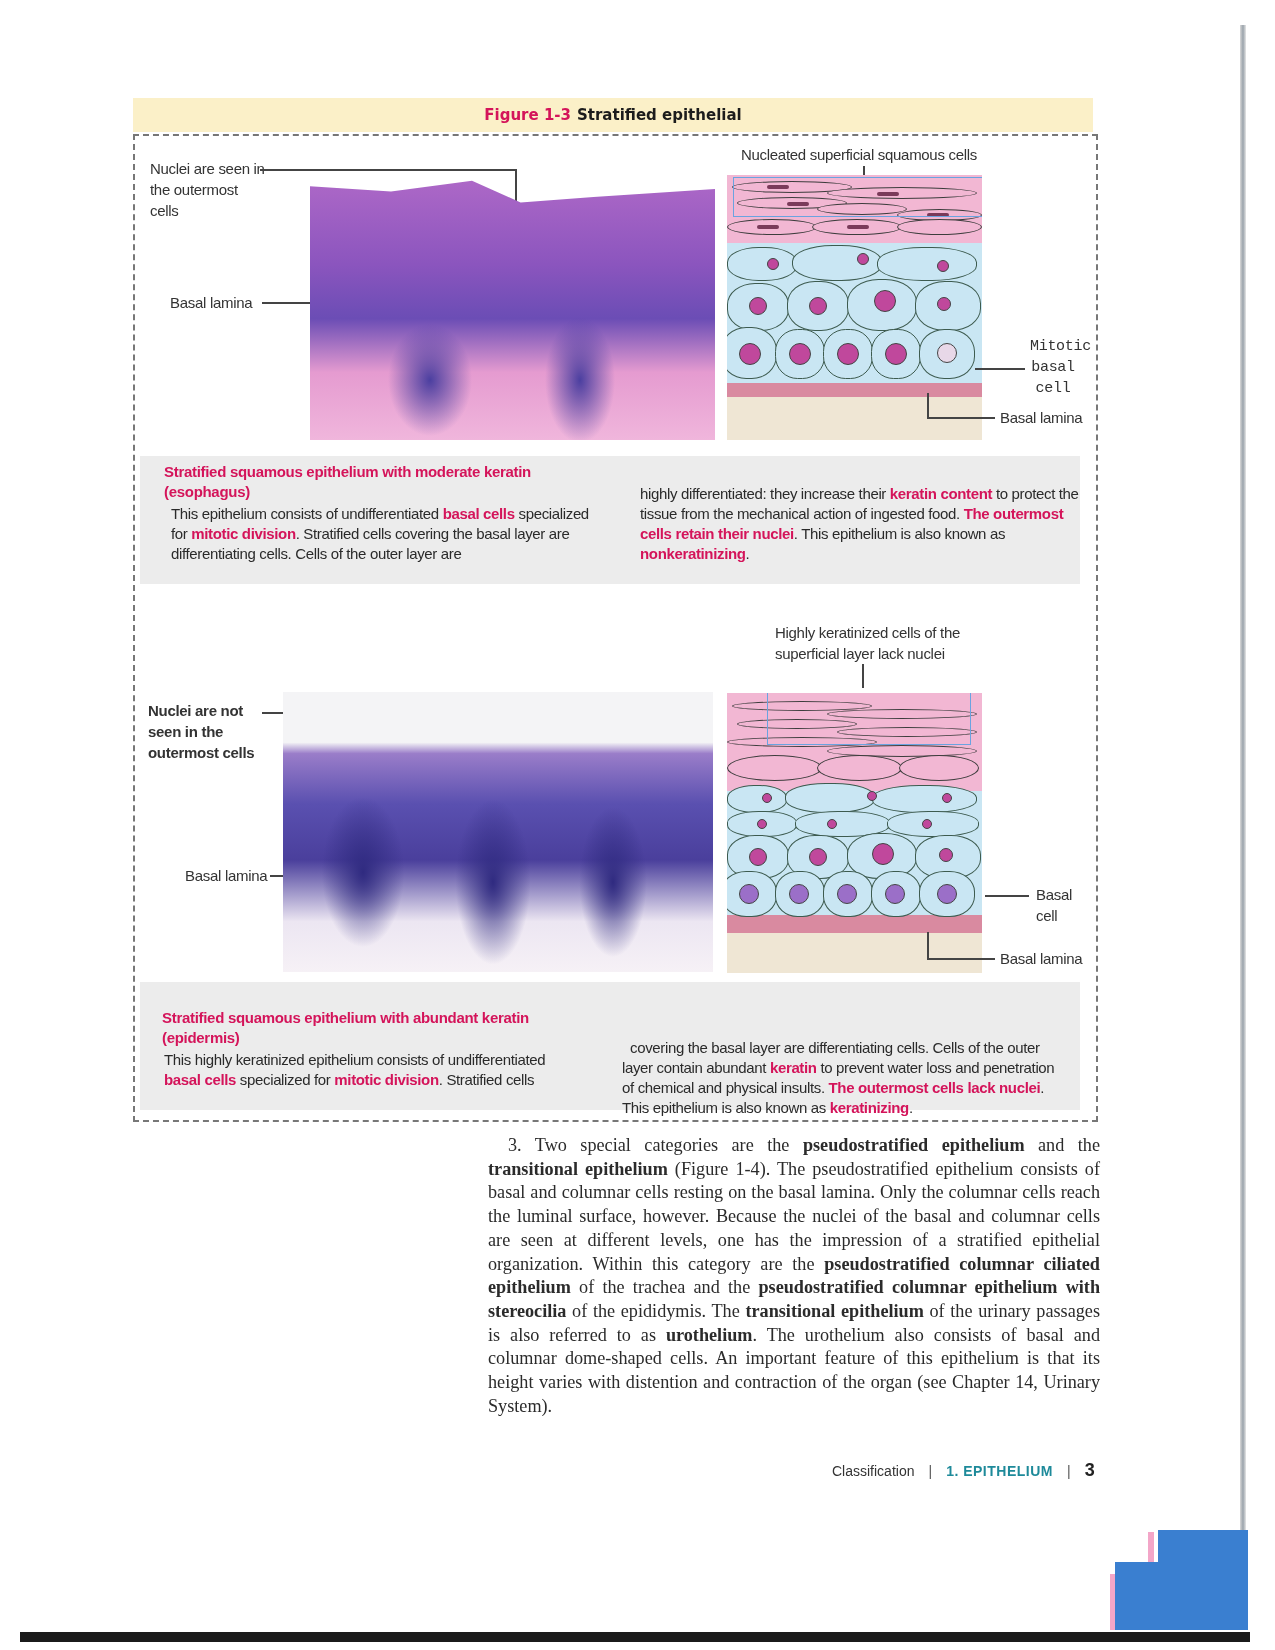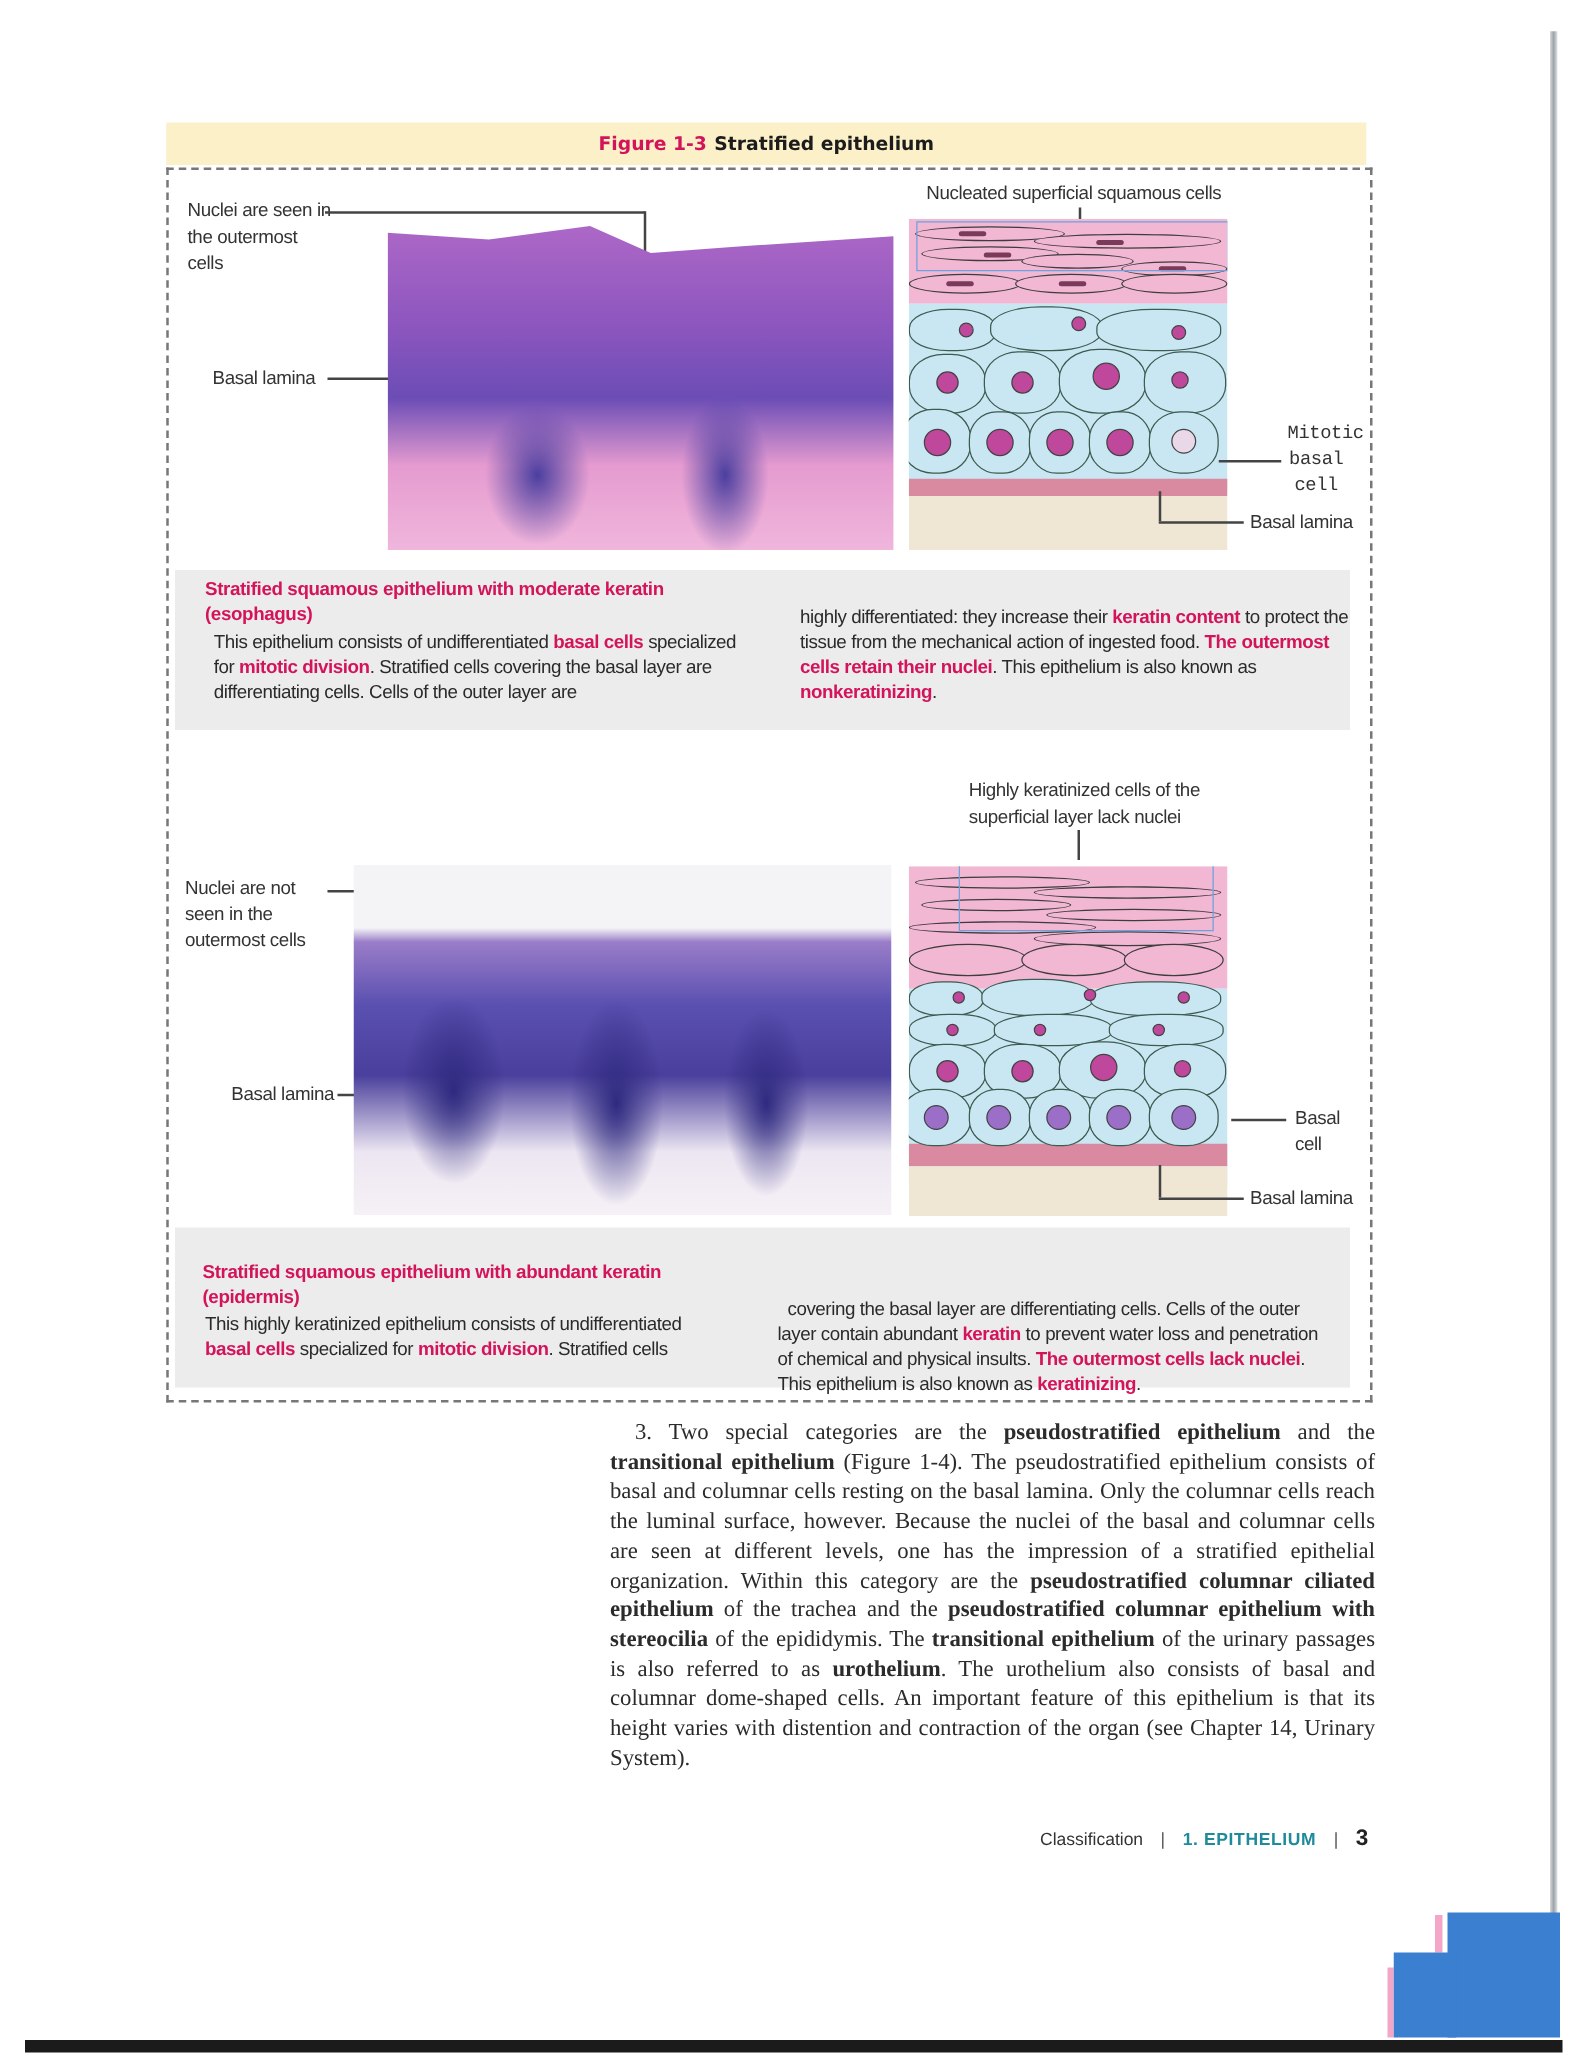--- a/index.html
+++ b/index.html
@@ -91,21 +91,21 @@
 
 <div class="abs edge-right"></div>
 <div class="abs bottom-bar"></div>
 <div class="abs corner-pink1"></div>
 <div class="abs corner-pink2"></div>
 <div class="abs corner-tab"></div>
 <div class="abs corner-tab2"></div>
 
 <div class="abs fig-title-bar">
   <span class="fig-num">Figure 1-3</span>
-  <span class="fig-name">Stratified epithelium</span>
+  <span class="fig-name">Stratified epithelial</span>
 </div>
 
 <div class="abs frame"></div>
 
 <div class="abs lbl" style="left:150px; top:158px; width:120px;">Nuclei are seen in the outermost cells</div>
 <div class="abs leader" style="left:260px; top:169px; width:256px; height:1.5px;"></div>
 <div class="abs leader" style="left:515px; top:169px; width:1.5px; height:36px;"></div>
 <div class="abs lbl" style="left:170px; top:292px;">Basal lamina</div>
 <div class="abs leader" style="left:262px; top:302px; width:70px; height:1.5px;"></div>
 
@@ -170,21 +170,21 @@
 <div class="abs cap-t" style="left:171px; top:504px; width:430px;">
   <span>This epithelium consists of undifferentiated </span><span class="hl">basal cells</span><span> specialized for </span><span class="hl">mitotic division</span><span>. Stratified cells covering the basal layer are differentiating cells. Cells of the outer layer are</span>
 </div>
 <div class="abs cap-t" style="left:640px; top:484px; width:440px;">
   <span>highly differentiated: they increase their </span><span class="hl">keratin content</span><span> to protect the tissue from the mechanical action of ingested food. </span><span class="hl">The outermost cells retain their nuclei</span><span>. This epithelium is also known as </span><span class="hl">nonkeratinizing</span><span>.</span>
 </div>
 
 <div class="abs lbl" style="left:775px; top:622px; width:200px;">Highly keratinized cells of the superficial layer lack nuclei</div>
 <div class="abs leader" style="left:862px; top:664px; width:1.5px; height:24px;"></div>
 
-<div class="abs lbl" style="left:148px; top:700px; width:115px;">Nuclei are not seen in the outermost cells</div>
+<div class="abs lbl" style="left:148px; top:700px; width:115px;font-weight:bold;">Nuclei are not seen in the outermost cells</div>
 <div class="abs leader" style="left:262px; top:712px; width:124px; height:1.5px;"></div>
 <div class="abs leader" style="left:385px; top:712px; width:1.5px; height:34px;"></div>
 <div class="abs lbl" style="left:185px; top:865px;">Basal lamina</div>
 <div class="abs leader" style="left:270px; top:875px; width:52px; height:1.5px;"></div>
 
 <div class="abs micro2"></div>
 
 <div class="abs schem schem2">
   <div class="layer" style="top:0; height:98px; background:#f2b7d3;"></div>
   <div class="layer" style="top:98px; height:158px; background:#c9e6f3;"></div>

